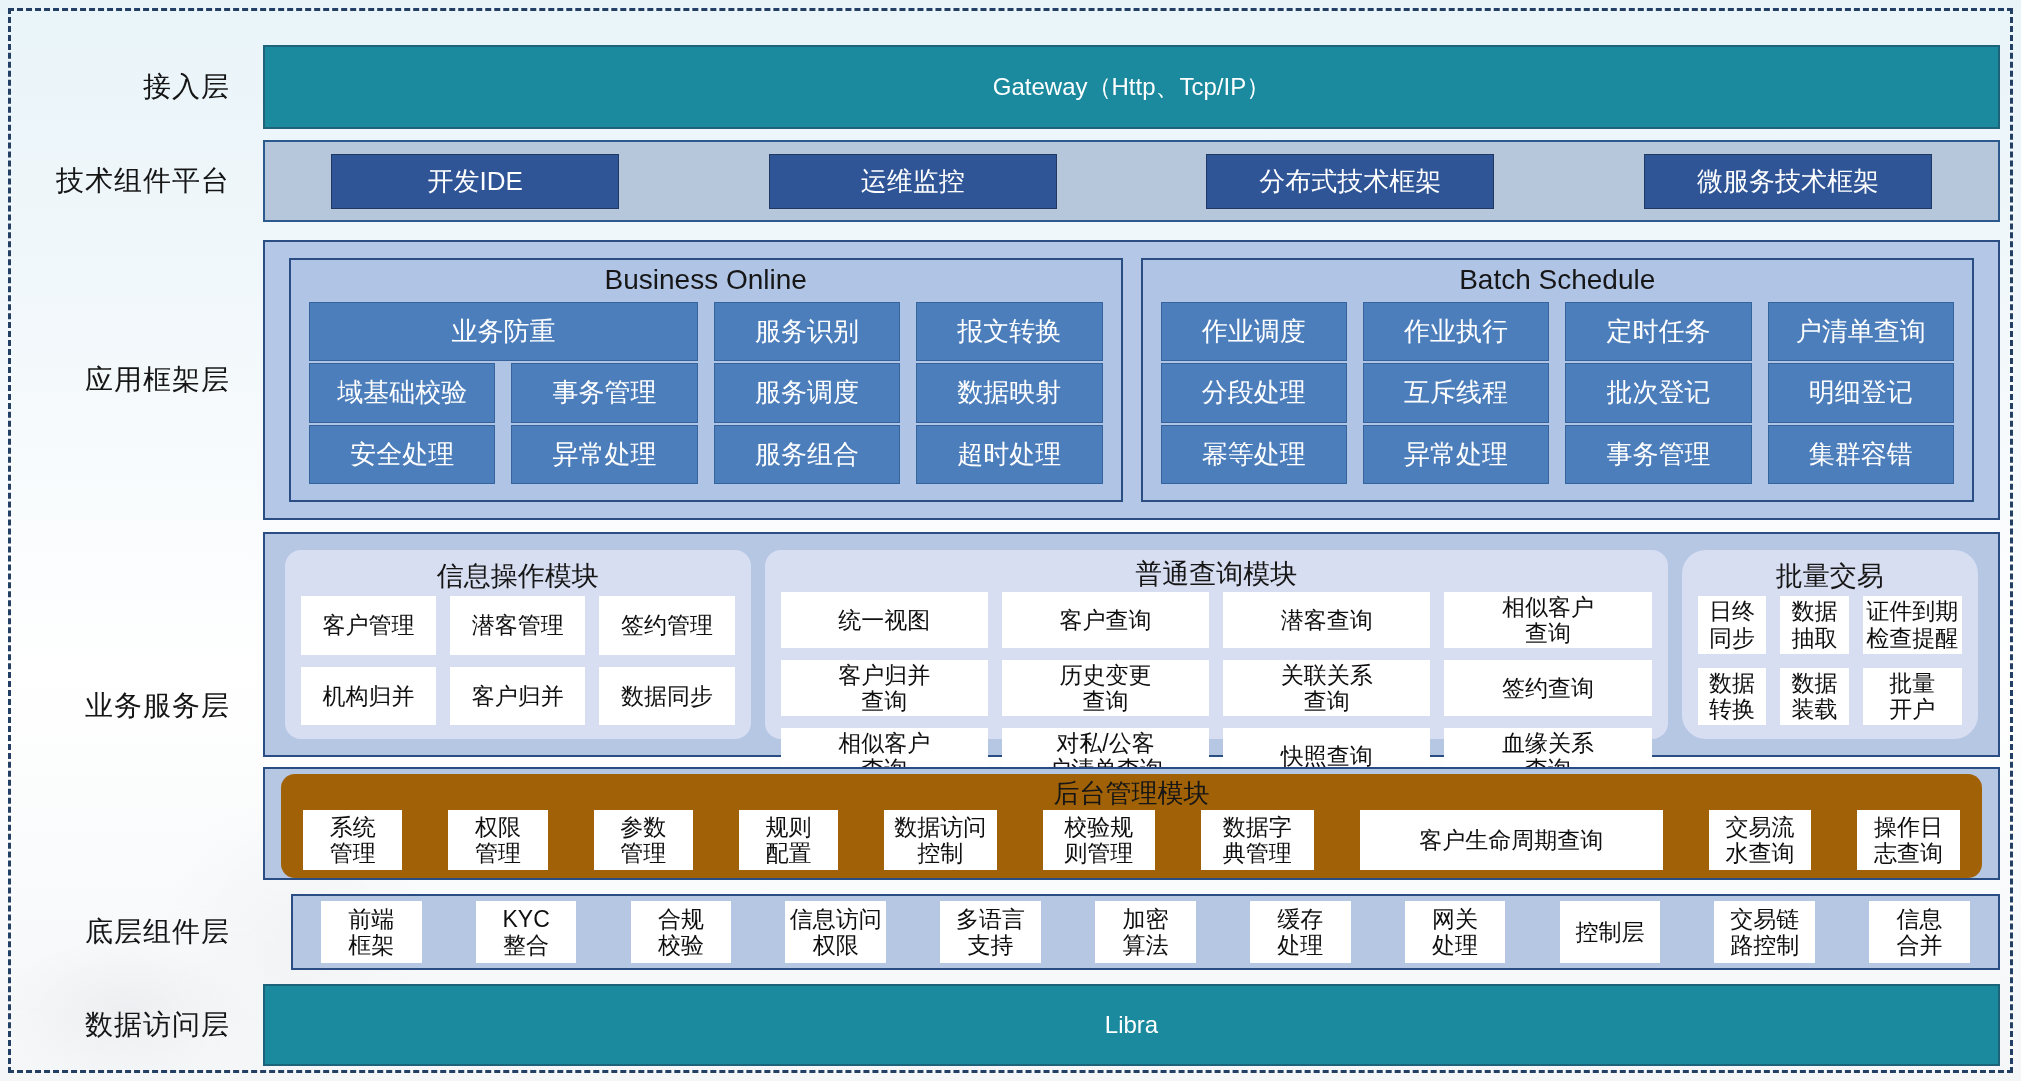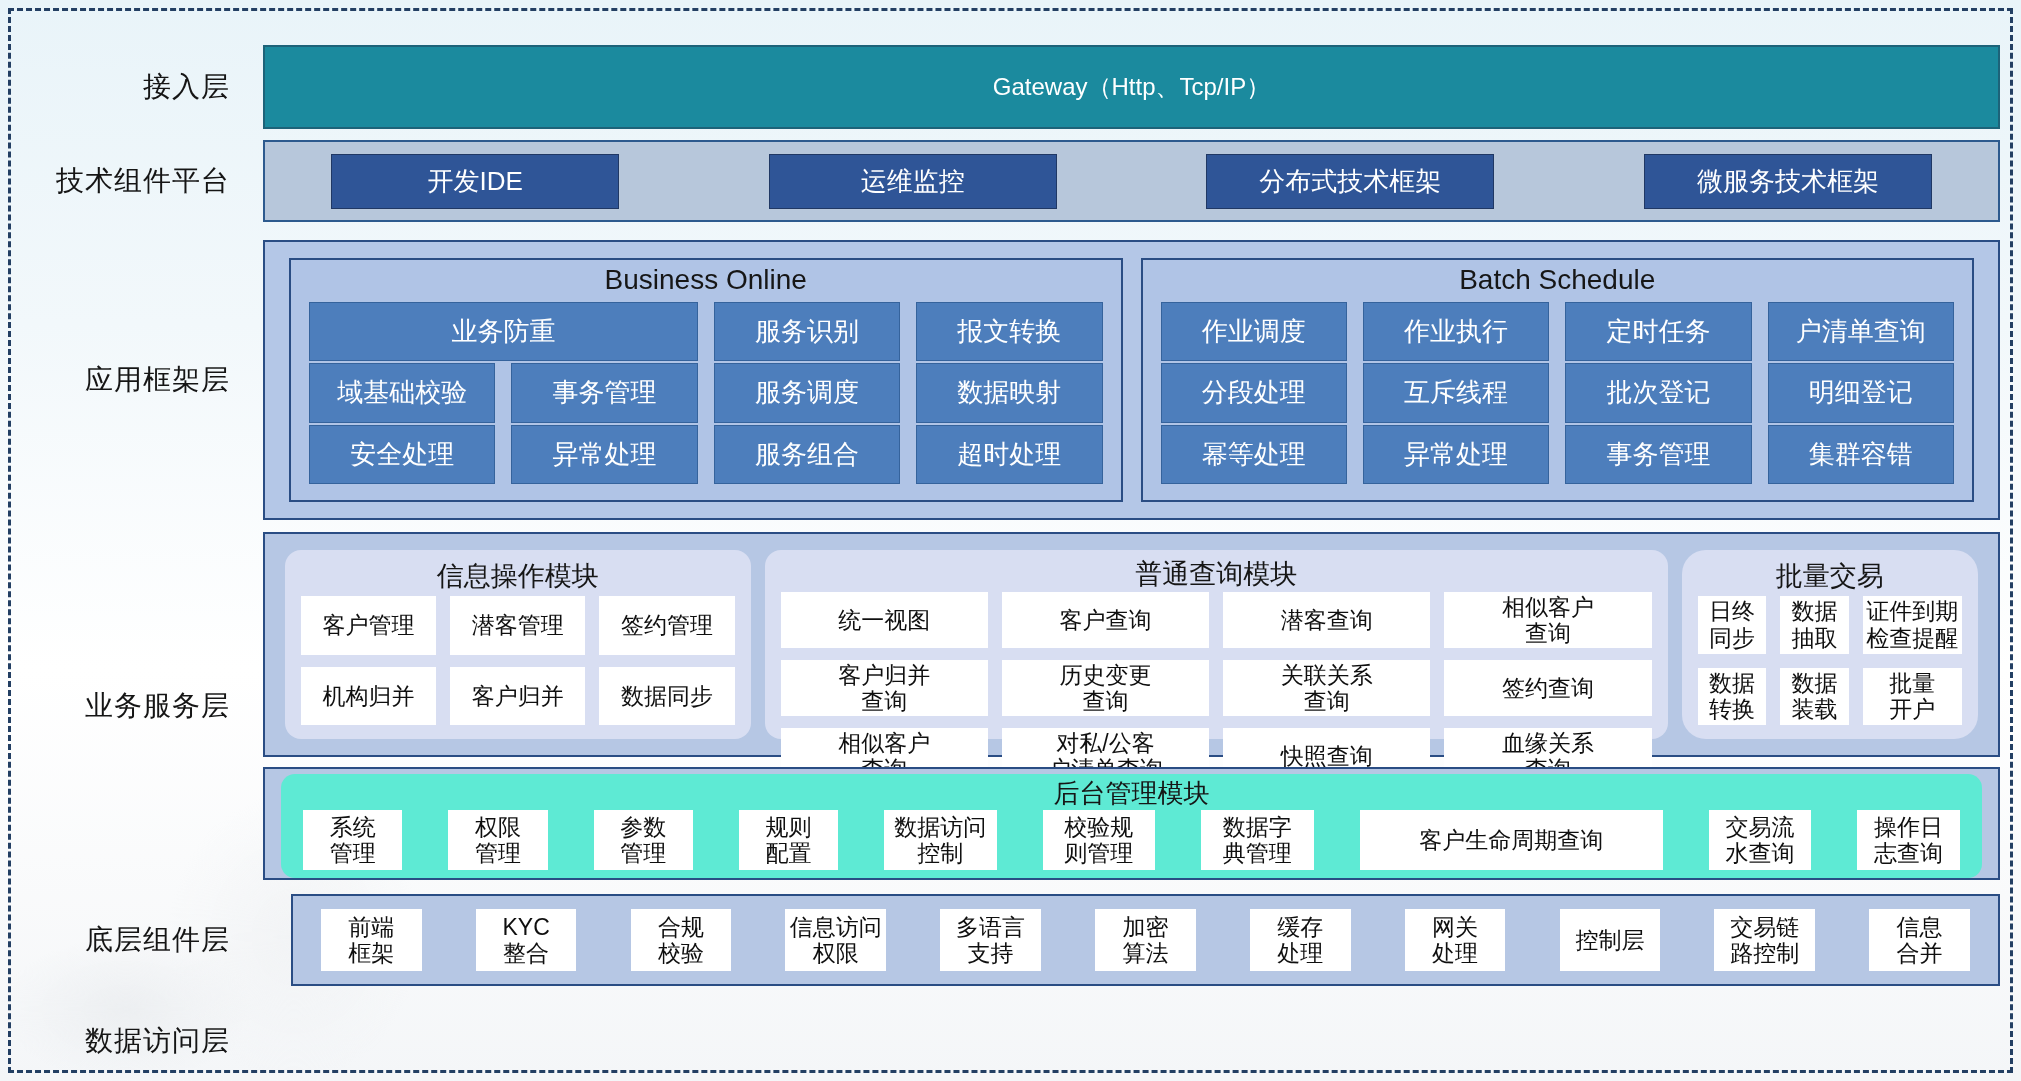--- a/index.html
+++ b/index.html
@@ -75,40 +75,40 @@
   .grid6{grid-template-columns:repeat(4,1fr);}
   .gridBatch{grid-template-columns:1fr 1fr 1.45fr;gap:14px;}
   .panel-info{flex:0 0 27.5%;}
   .panel-query{flex:1;}
   .panel-batch{flex:0 0 17.5%;border-radius:24px;}
   .white-box{
     background:#ffffff;color:#0f0f0f;display:flex;align-items:center;justify-content:center;
     text-align:center;font-size:23px;line-height:1.15;white-space:pre-line;min-height:56px;
   }
   .svc-admin{height:113px;display:flex;flex-direction:column;padding:5px 16px 10px;box-sizing:border-box;}
-  .admin-panel{flex:1;background:#5eead4;border-radius:14px;display:flex;flex-direction:column;
+  .admin-panel{flex:1;background:#a16207;border-radius:14px;display:flex;flex-direction:column;
     padding:2px 22px 8px;box-sizing:border-box;}
   .admin-title{height:34px;display:flex;align-items:center;justify-content:center;font-size:26px;color:#161616;}
   .admin-row{flex:1;display:flex;justify-content:space-between;align-items:center;}
   .admin-row .white-box{height:60px;min-height:60px;}
   .admin-row .white-box:nth-child(-n+4){width:6%;}
   .admin-row .white-box:nth-child(n+5):nth-child(-n+7){width:6.8%;}
   .admin-row .white-box:nth-child(8){width:18.3%;}
   .admin-row .white-box:nth-child(n+9){width:6.2%;}
 
   
   .base-container{
     flex:1;background:#b6c7e4;border:2px solid #2a4d84;box-sizing:border-box;
     display:flex;justify-content:space-between;align-items:center;padding:0 28px;
   }
   .base-container .white-box{width:6.1%;height:62px;}
 
   .mt11{margin-top:11px;} .mt18{margin-top:18px;} .mt12{margin-top:12px;}
   .mt14{margin-top:14px;}
-  .h84{height:84px;} .h82{height:82px;} .h280{height:280px;} .h88{height:92px;gap:28px;}
+  .h84{height:84px;} .h82{height:82px;} .h280{height:280px;} .h88{height:76px;gap:28px;}
 </style>
 </head>
 <body>
 
 <div class="canvas">
   <div class="bg-cubes"></div>
 
   <div class="stack">
 
     <div class="row h84">
@@ -291,18 +291,21 @@
           <div class="white-box">交易链
 路控制</div>
           <div class="white-box">信息
 合并</div>
         </div>
       </div>
     </div>
 
     <div class="row h82 mt14">
       <div class="label-cell">数据访问层</div>
+      <div class="content">
+        <div class="teal-bar">Libra</div>
+      </div>
     </div>
 
   </div>
 
   <div class="frame"></div>
 </div>
 
 </body></html>

